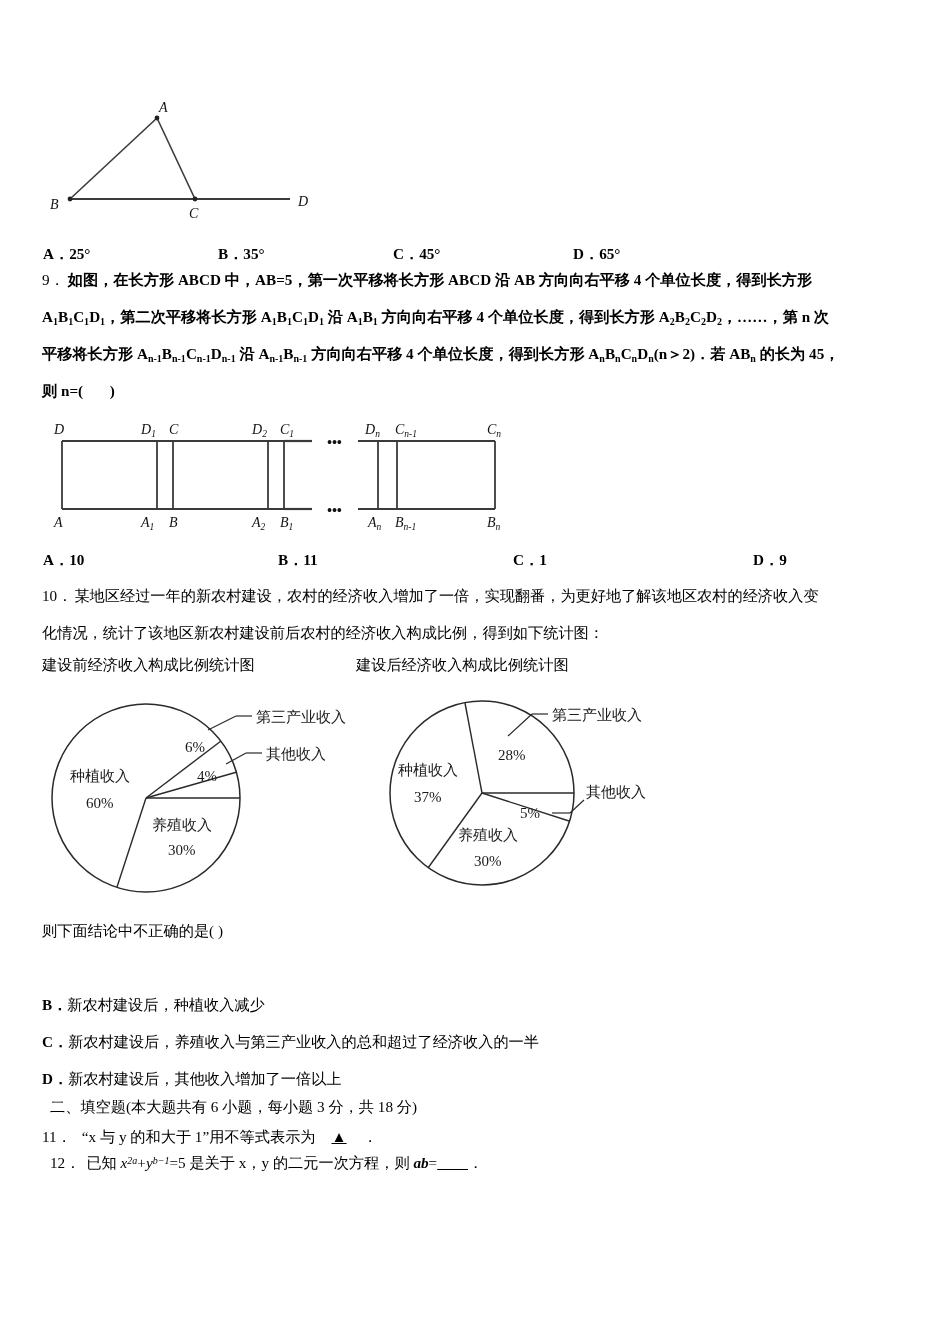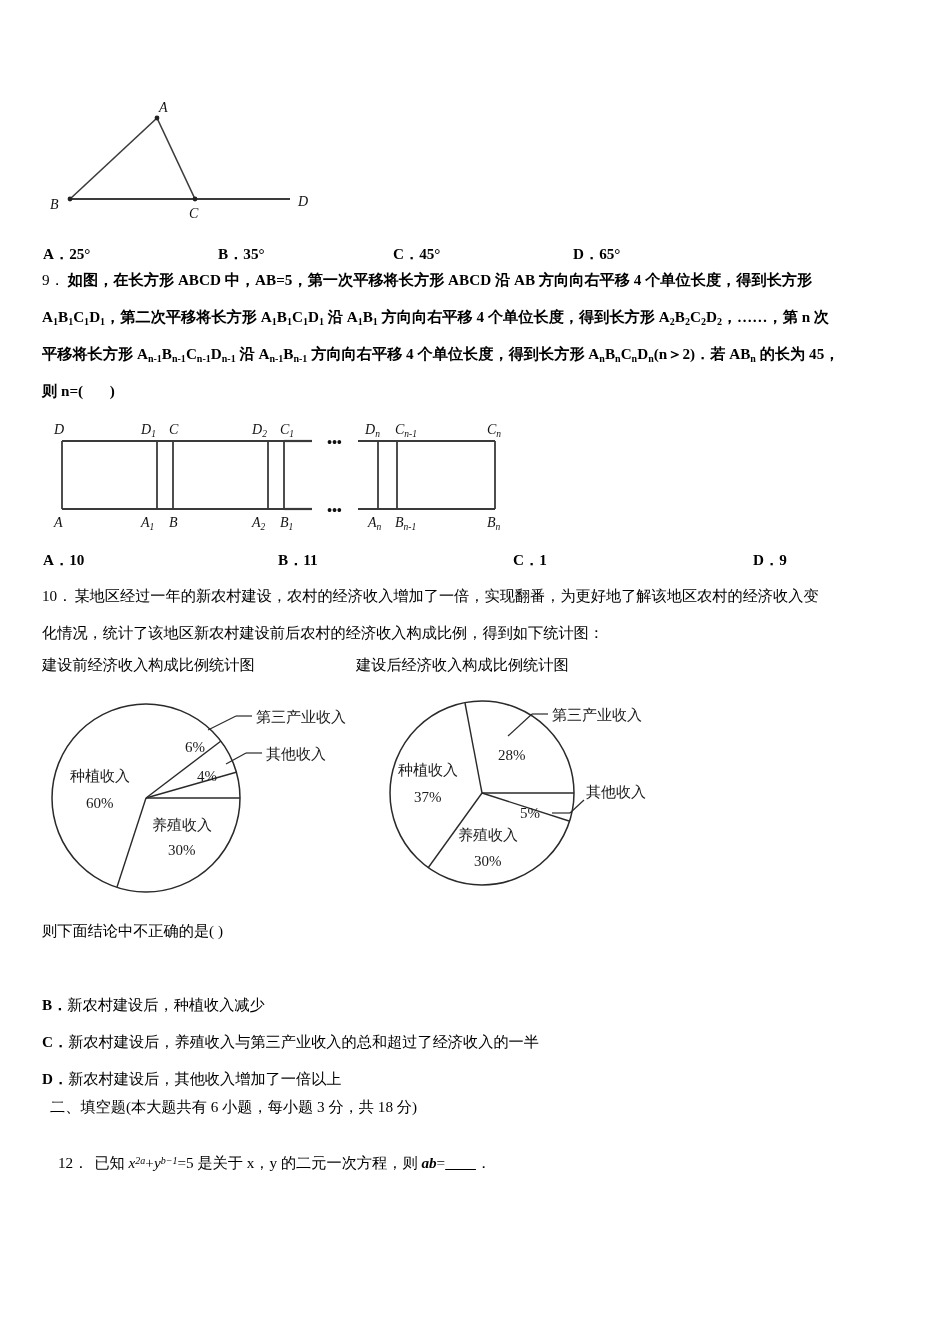--- a/index.html
+++ b/index.html
@@ -272,18 +272,21 @@
   </div>
   <div class="ansline" style="left:42px; top:1032px;">
     <span class="lab">C．</span><span>新农村建设后，养殖收入与第三产业收入的总和超过了经济收入的一半</span>
   </div>
   <div class="ansline" style="left:42px; top:1069px;">
     <span class="lab">D．</span><span>新农村建设后，其他收入增加了一倍以上</span>
   </div>
 
   <div class="sec-head" style="left:42px; top:1097px;margin-left:8px;">二、填空题(本大题共有 6 小题，每小题 3 分，共 18 分)</div>
 
-
-  <div class="fillline" style="left:58px; top:1153px;font-family:Liberation Serif, serif;">
+  <div class="fillline" style="left:42px; top:1127px;">
+    <span>11．</span><span style="margin-left:10px;">“x 与 y 的和大于 1”用不等式表示为</span><span class="blank-ul" style="padding:0 16px;"><span>▲</span></span><span>．</span>
+  </div>
+
+  <div class="fillline" style="left:50px; top:1153px;font-family:Liberation Serif, serif;">
     <span>12．</span><span style="margin-left:6px;">已知 </span><span class="ital"><span>x</span><sup>2a</sup><span style="font-style:normal">+</span><span>y</span><sup>b−1</sup><span style="font-style:normal">=5</span></span><span> 是关于 x，y 的二元一次方程，则 </span><span class="ital bold">ab</span><span>=</span><span class="blank-ul" style="letter-spacing:-1px;">&nbsp;&nbsp;&nbsp;&nbsp;&nbsp;&nbsp;&nbsp;&nbsp;&nbsp;&nbsp;&nbsp;</span><span>．</span>
   </div>
 
 </div>
 
 </body></html>

